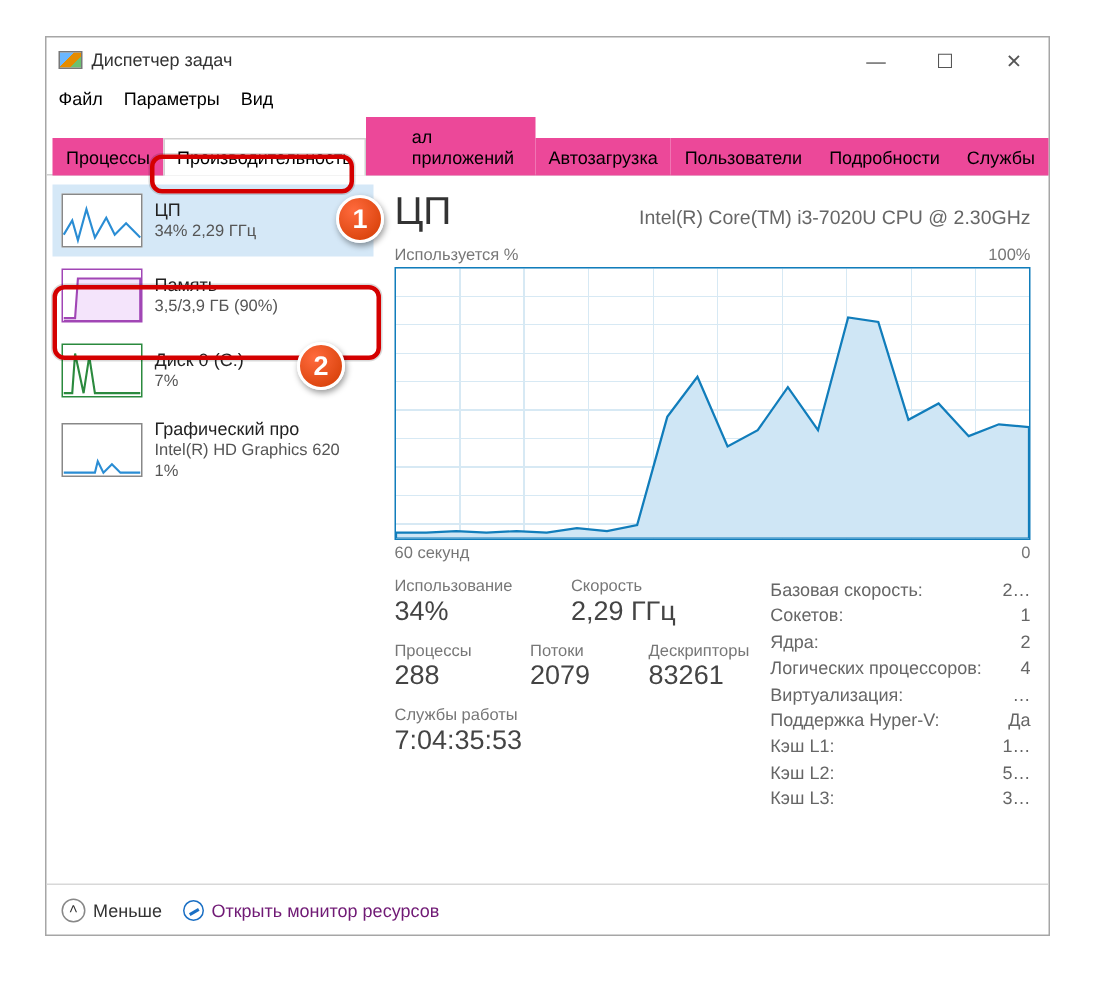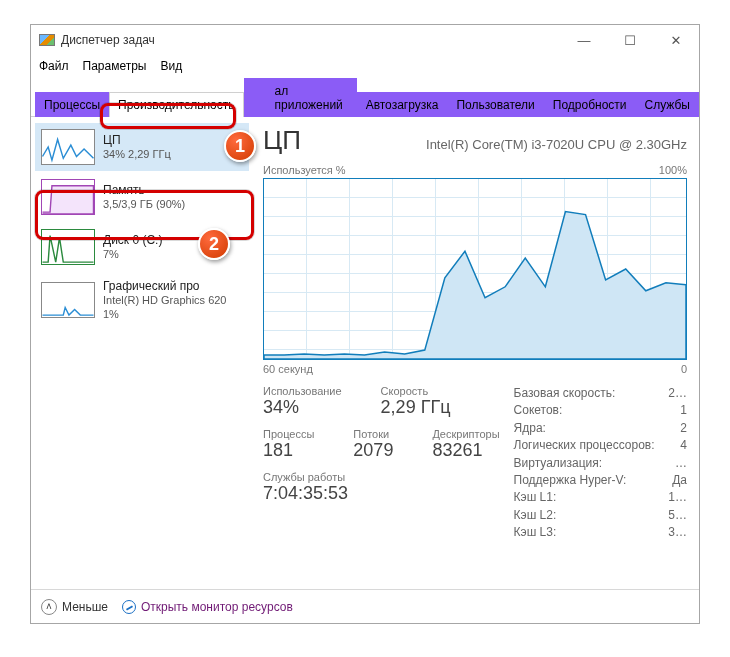--- a/index.html
+++ b/index.html
@@ -8,21 +8,21 @@
   
   .titlebar { height: 30px; display: flex; align-items: center; font-size: 12px; color: #333; }
   .titlebar .icon { width: 16px; height: 12px; margin: 0 6px 0 8px; background: linear-gradient(135deg,#6ab7ff 0 40%,#e58c00 40% 70%,#6cc070 70% 100%); border:1px solid #777; }
   .titlebar .spacer { flex: 1; }
   .winbtn { width: 46px; height: 30px; display: flex; align-items: center; justify-content: center; font-size: 13px; color: #555; }
   
   .menubar { height: 22px; display: flex; align-items: center; font-size: 12px; gap: 14px; padding: 0 8px; }
   .menubar span { color: #000; }
   
   .tabs { display: flex; align-items: flex-end; border-bottom: 1px solid #d0d0d0; font-size: 12px; padding-left: 4px; }
-  .tab { padding: 5px 8px 5px 8px; border: 1px solid transparent; border-bottom: none; position: relative; top: 1px; background:#8b5cf6; }
+  .tab { padding: 5px 8px 5px 8px; border: 1px solid transparent; border-bottom: none; position: relative; top: 1px; background:#ec4899; }
   .tab.active { border-color: #d0d0d0; background: #fff; top:1px; }
   
   .body { flex: 1; display: flex; min-height: 0; }
   .sidebar { width: 222px; border-right: none; padding: 4px 0 0 0; overflow: hidden; }
   .side-item { display: flex; align-items: center; gap: 8px; padding: 6px 6px; margin: 2px 4px; background: #fff; }
   .side-item.selected { background: #d5e8f7; }
   .thumb { width: 54px; height: 36px; border: 1px solid #888; background:#fff; position:relative; overflow:hidden; flex-shrink:0; }
   .thumb svg { width:100%; height:100%; display:block; }
   .side-text { display:flex; flex-direction:column; font-size:12px; line-height:1.25; min-width:0; }
   .side-text .t1 { color:#222; white-space:nowrap; overflow:hidden; text-overflow:ellipsis; }
@@ -164,21 +164,21 @@
                 <span class="val">34%</span>
               </div>
             <div class="stat">
                 <span class="lbl">Скорость</span>
                 <span class="val">2,29 ГГц</span>
               </div>
           </div>
           <div class="statrow">
             <div class="stat">
                 <span class="lbl">Процессы</span>
-                <span class="val">181</span>
+                <span class="val">288</span>
               </div>
             <div class="stat">
                 <span class="lbl">Потоки</span>
                 <span class="val">2079</span>
               </div>
             <div class="stat">
                 <span class="lbl">Дескрипторы</span>
                 <span class="val">83261</span>
               </div>
           </div>

